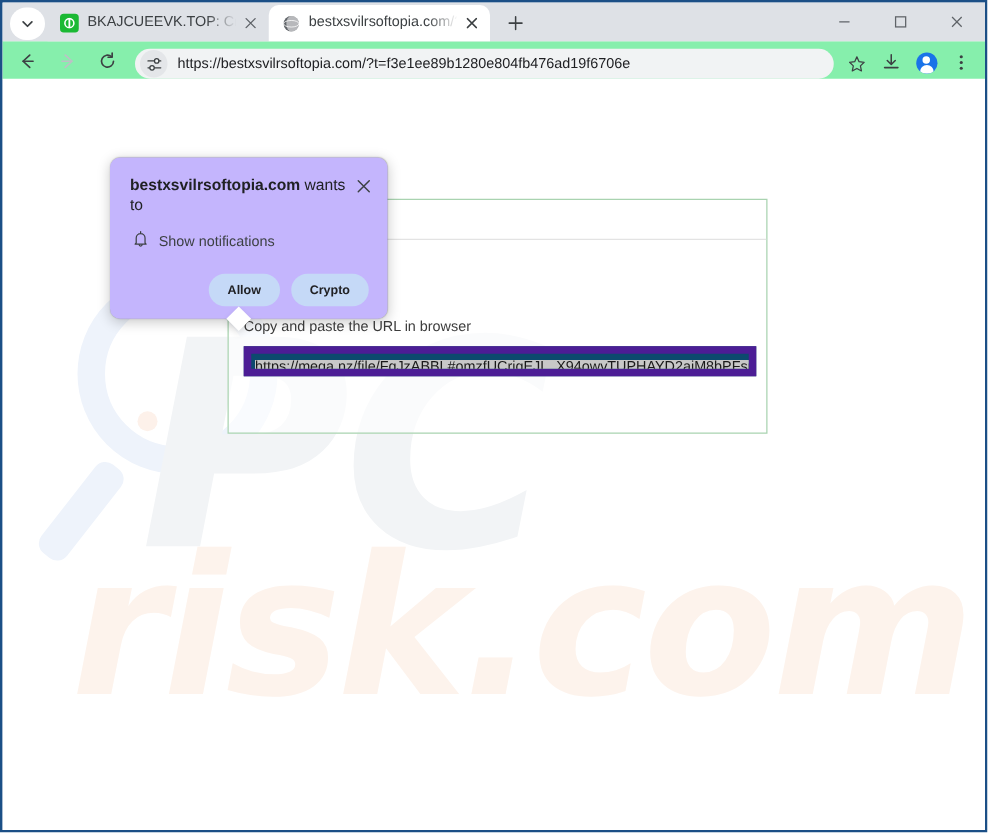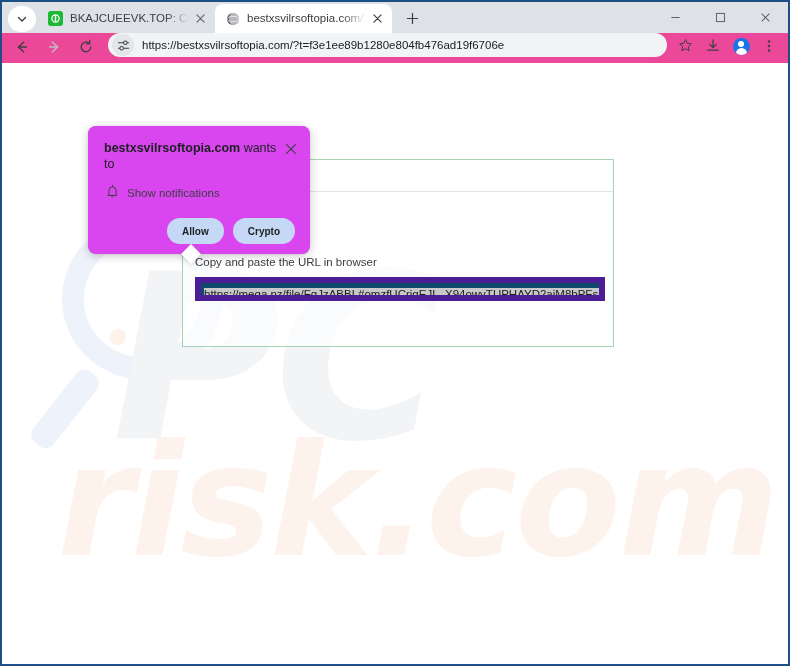--- a/index.html
+++ b/index.html
@@ -97,23 +97,23 @@
     align-items: center;
   }
   .wc-btn {
     width: 45px; height: 31px;
     display:flex;align-items:center;justify-content:center;
   }
 
   
   .toolbar {
     height: 31px;
-    background: #ec4899;
-    display: flex;
-    align-items: flex-start;
+    background: #86efac;
+    display: flex;
+    align-items: flex-end;
     padding: 0 6px 0 4px;
     border-bottom: 1px solid #ffffff;
   }
   .nav-btn {
     width: 28px; height: 28px;
     display:flex;align-items:center;justify-content:center;
     border-radius: 50%;
     flex: 0 0 auto;
     margin: 0 2px;
   }
@@ -284,21 +284,21 @@
     display: flex;
     align-items: center;
     justify-content: center;
   }
 
   
   .perm {
     position: absolute;
     left: 86px; top: 62px;
     width: 222px;
-    background: #d946ef;
+    background: #c4b5fd;
     border-radius: 8px;
     box-shadow: 0 2px 10px rgba(0,0,0,0.22), 0 0 1px rgba(0,0,0,0.25);
     padding: 14px 0 10px 0;
     z-index: 50;
   }
   .perm-head {
     display: flex;
     align-items: flex-start;
     padding: 0 10px 0 16px;
   }

